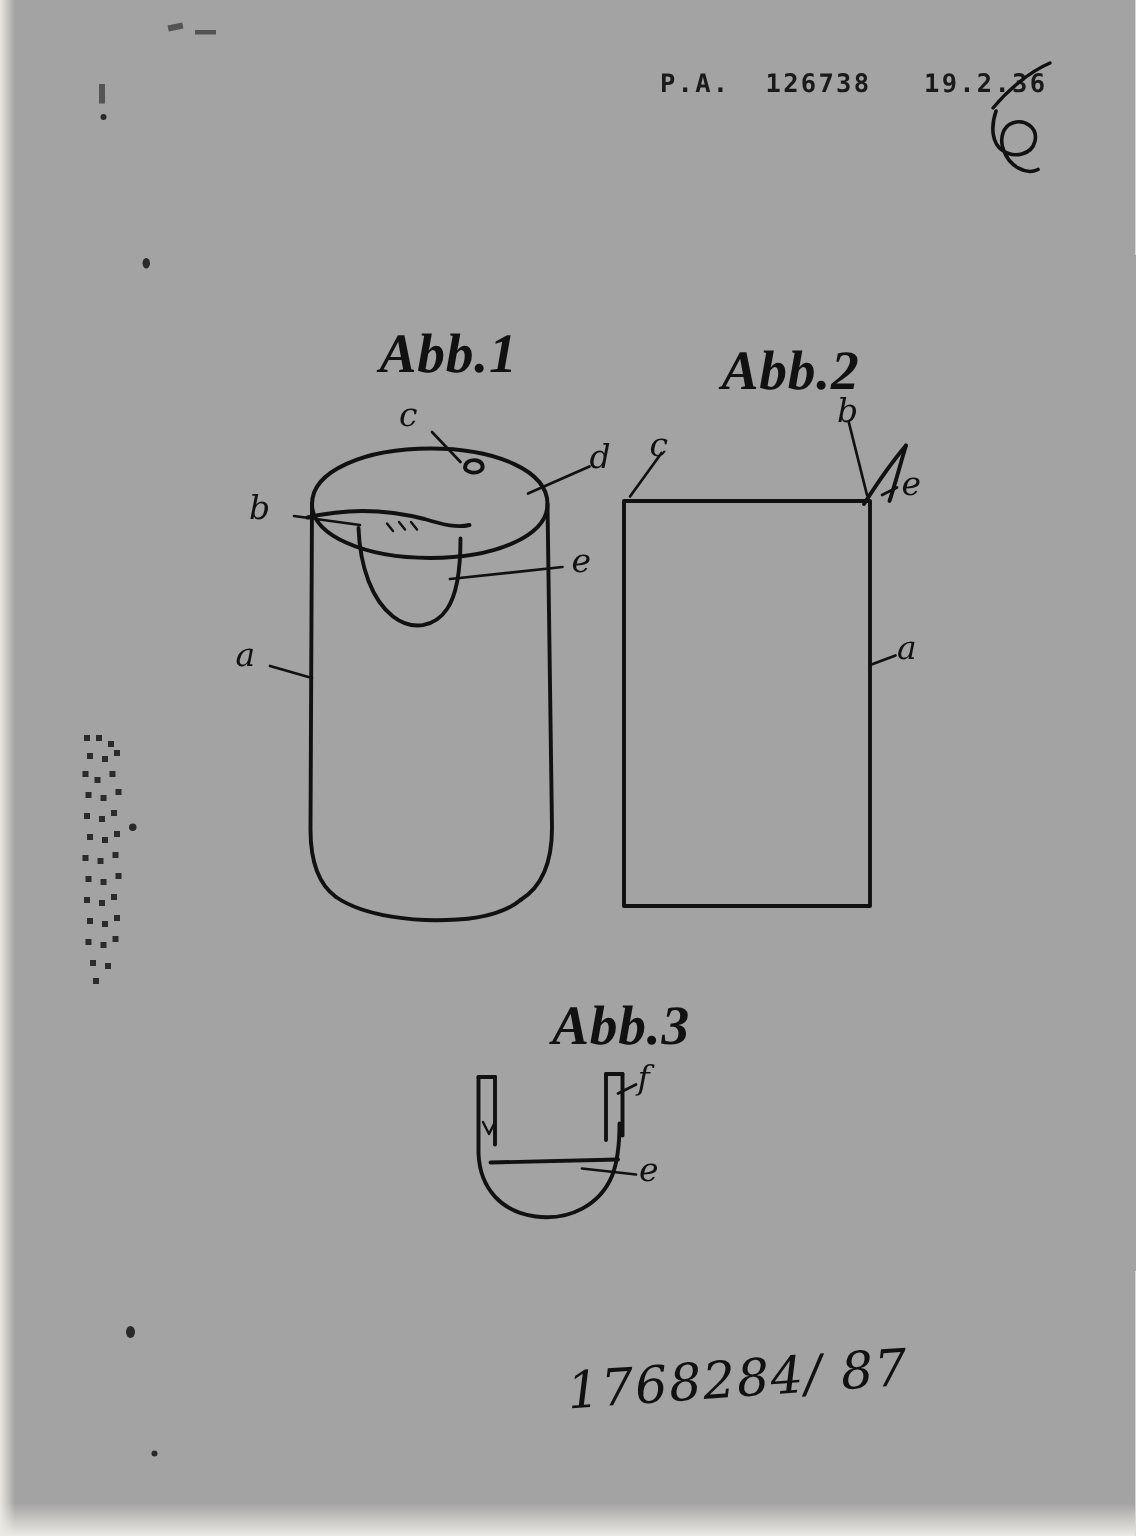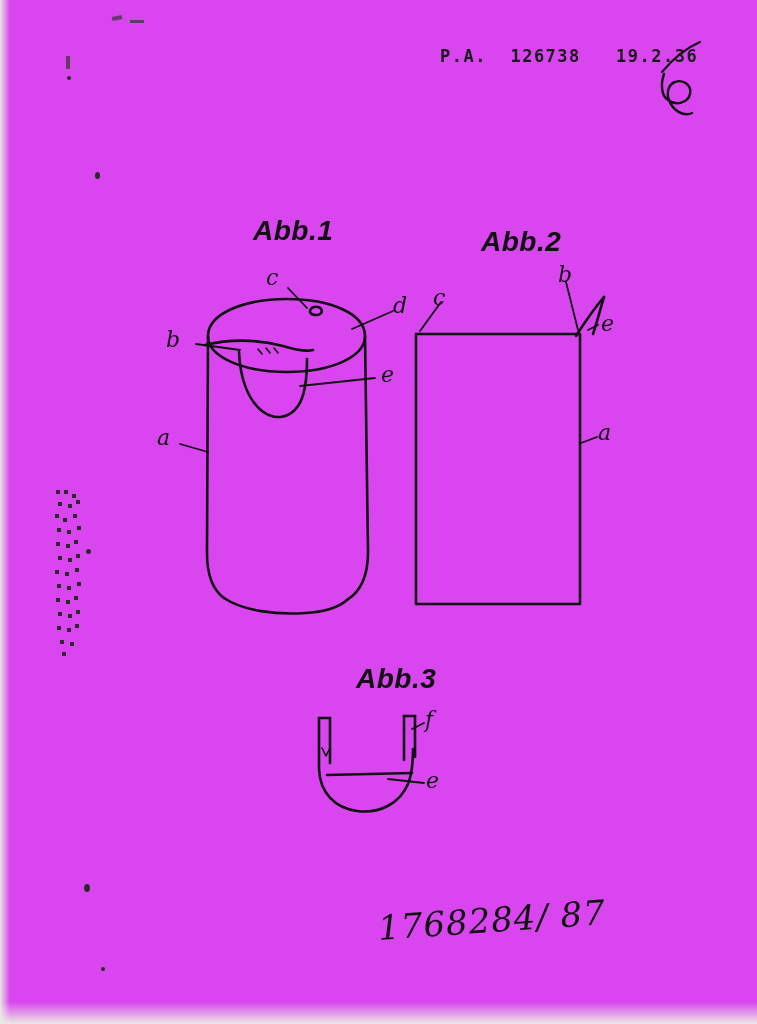--- a/index.html
+++ b/index.html
@@ -4,21 +4,21 @@
 <style>
   html, body {
     margin: 0;
     padding: 0;
     background: #ffffff;
   }
   #page {
     position: relative;
     width: 757px;
     height: 1024px;
-    background: #d946ef;
+    background: #a3a3a3;
     overflow: hidden;
     font-family: "Liberation Sans", sans-serif;
     color: #111;
   }
   
   #page::before {
     content: "";
     position: absolute;
     left: 0; top: 0;
     width: 10px; height: 1024px;
@@ -41,24 +41,24 @@
     font-family: "DejaVu Sans Mono", monospace;
     font-size: 17px;
     font-weight: bold;
     letter-spacing: 1.5px;
     color: #1a1a1a;
     white-space: pre;
   }
 
   .fig-label {
     position: absolute;
-    font-family: Liberation Sans, sans-serif;
+    font-family: Liberation Serif, serif;
     font-weight: bold;
     font-style: italic;
-    font-size: 28px;
+    font-size: 37px;
     letter-spacing: 0.5px;
     color: #111;
   }
 
   .ref {
     position: absolute;
     font-family: "DejaVu Serif", serif;
     font-style: italic;
     font-size: 22px;
     color: #111;
@@ -102,21 +102,21 @@
 
   <svg class="svg-layer" viewBox="0 0 757 1024" xmlns="http://www.w3.org/2000/svg">
     <g fill="none" stroke="#111" stroke-width="2.4" stroke-linecap="round" stroke-linejoin="round">
       <path d="M 662 72 C 672 60 686 48 700 42" stroke-width="2.2"></path>
       <path d="M 664 74 C 660 86 662 96 668 100 C 676 106 688 103 690 94 C 692 85 683 79 675 82 C 669 84 666 92 669 100 C 673 111 684 117 692 113"></path>
     </g>
   </svg>
 
   <div class="fig-label" style="left:253px; top:215px;">Abb.1</div>
   <div class="fig-label" style="left:481px; top:226px;">Abb.2</div>
-  <div class="fig-label" style="left:356px; top:663px;">Abb.3</div>
+  <div class="fig-label" style="left:368px; top:663px;">Abb.3</div>
 
   <svg class="svg-layer" viewBox="0 0 757 1024" xmlns="http://www.w3.org/2000/svg">
     <g fill="none" stroke="#111" stroke-width="2.6" stroke-linecap="round" stroke-linejoin="round">
 
       <path d="M 208 336 L 207 553 C 207 575 213 590 224 598"></path>
 
       <path d="M 365 336 L 368 552 C 368 576 360 592 347 600"></path>
 
       <path d="M 224 598 C 243 611 277 615 305 613 C 324 612 339 607 347 600"></path>
 

